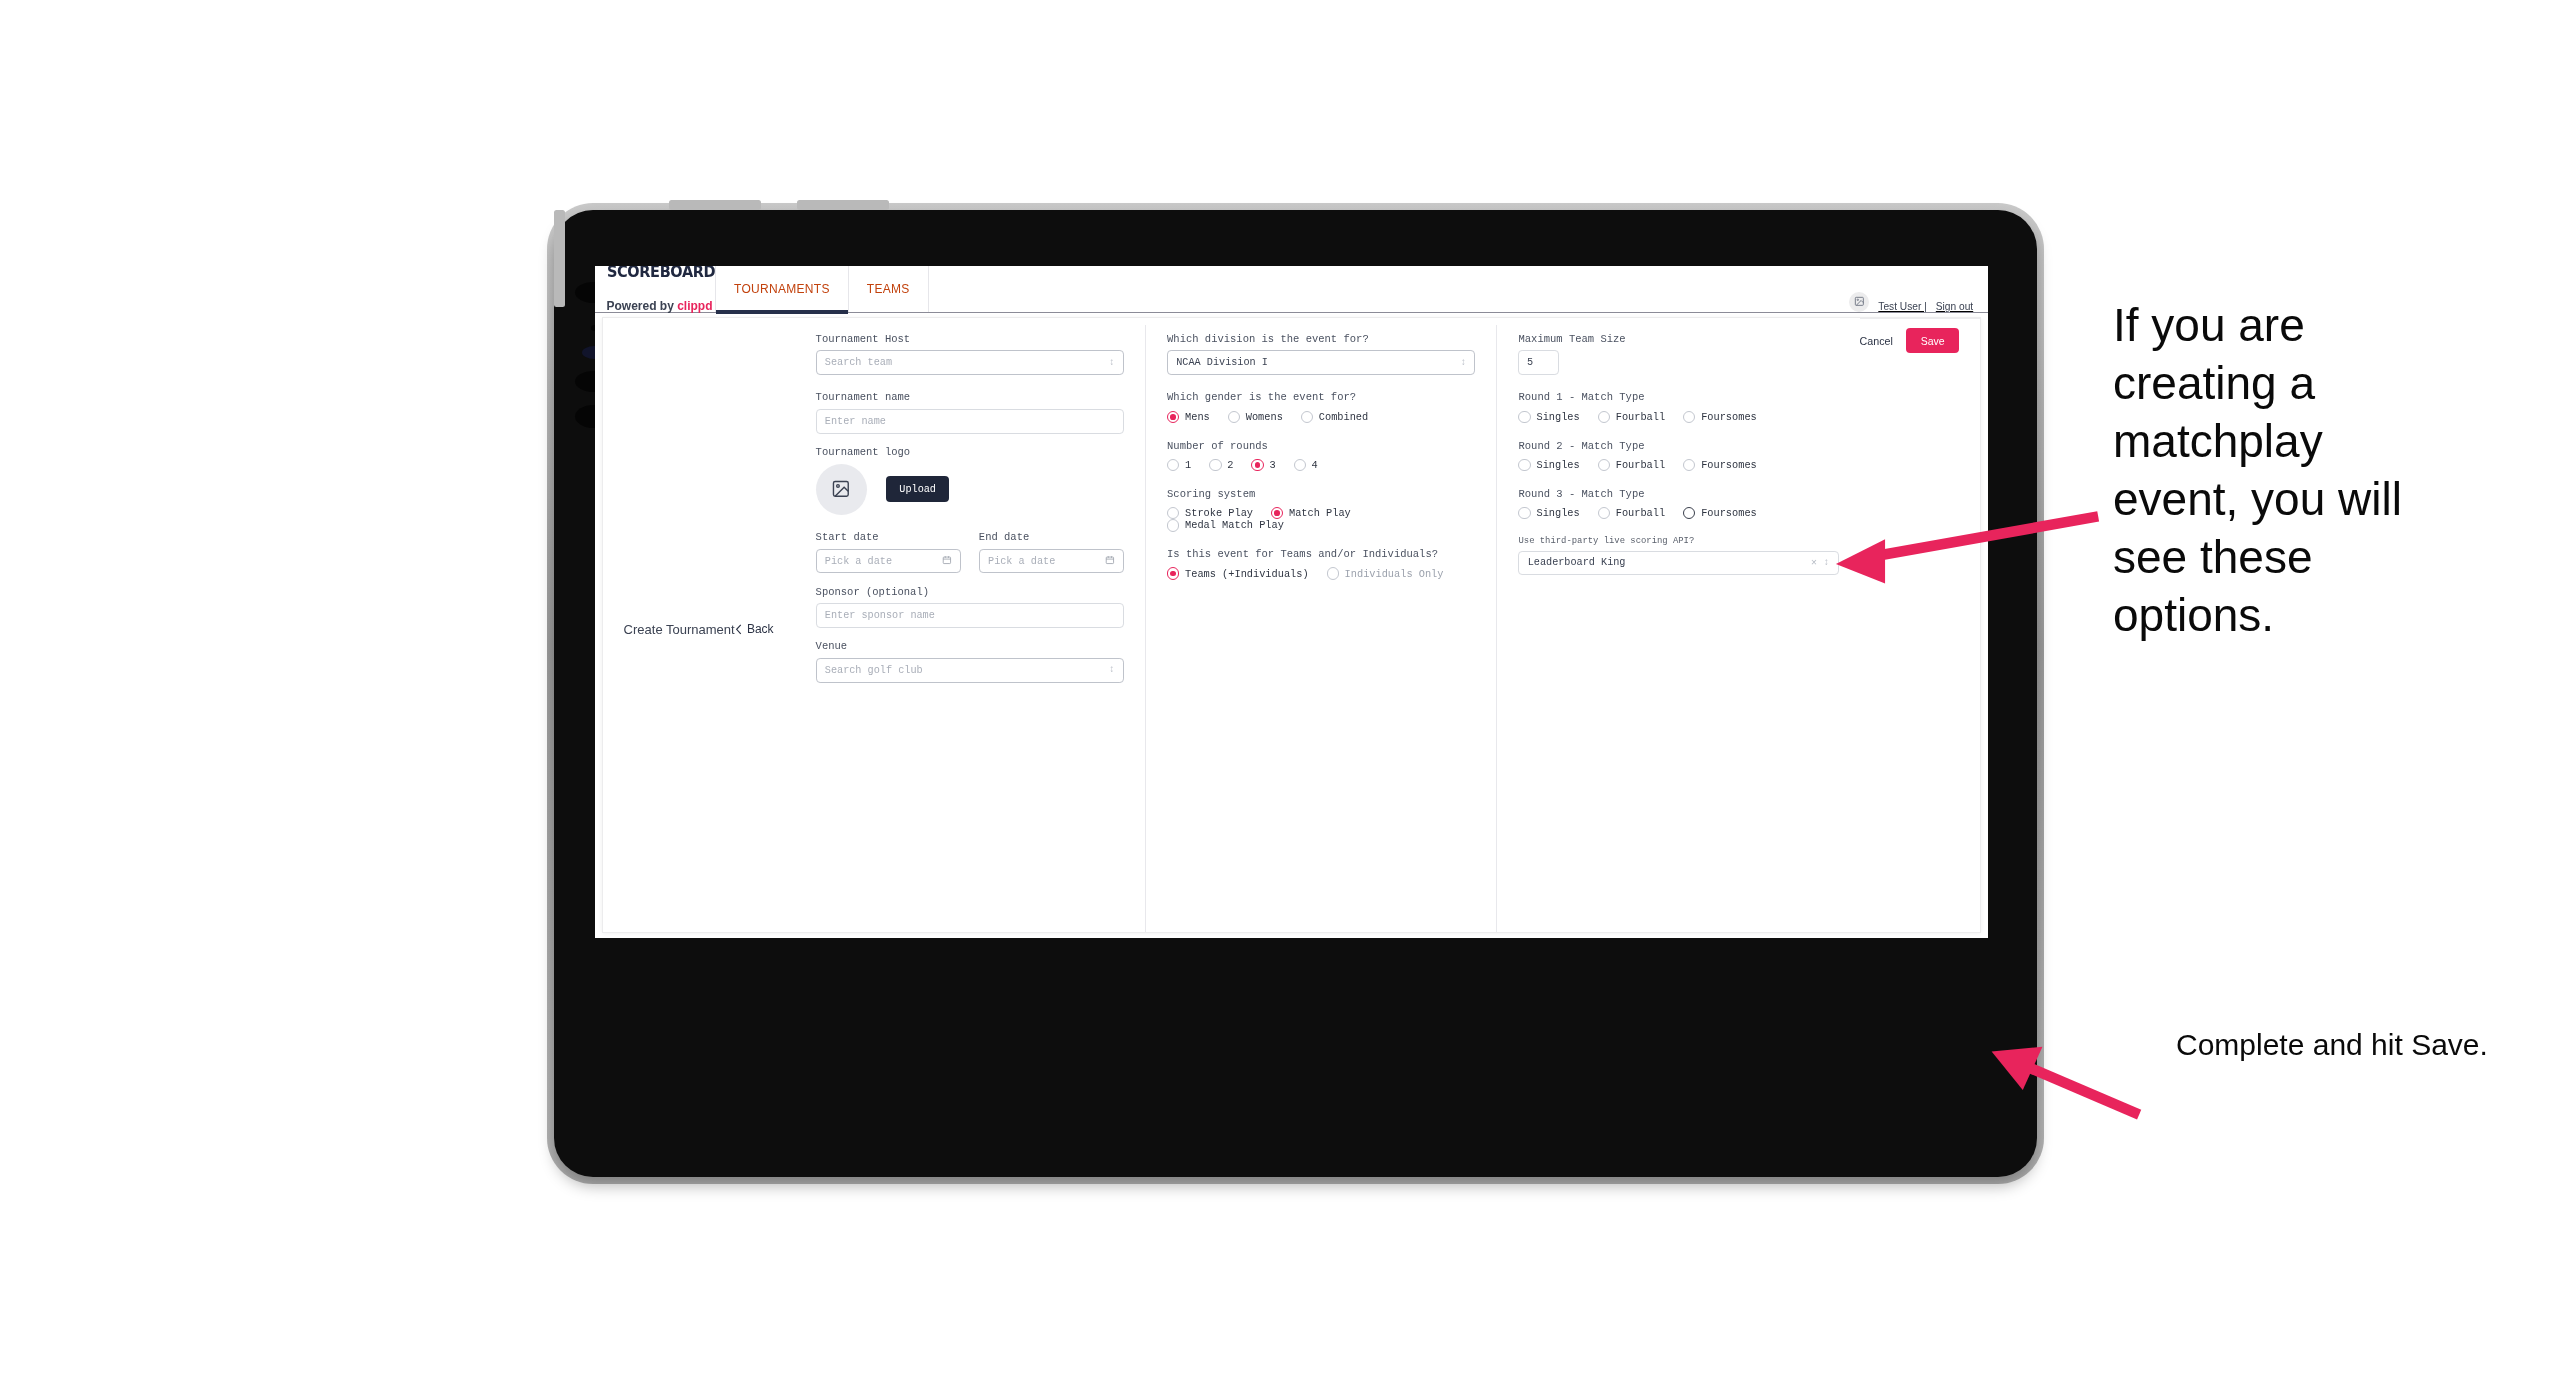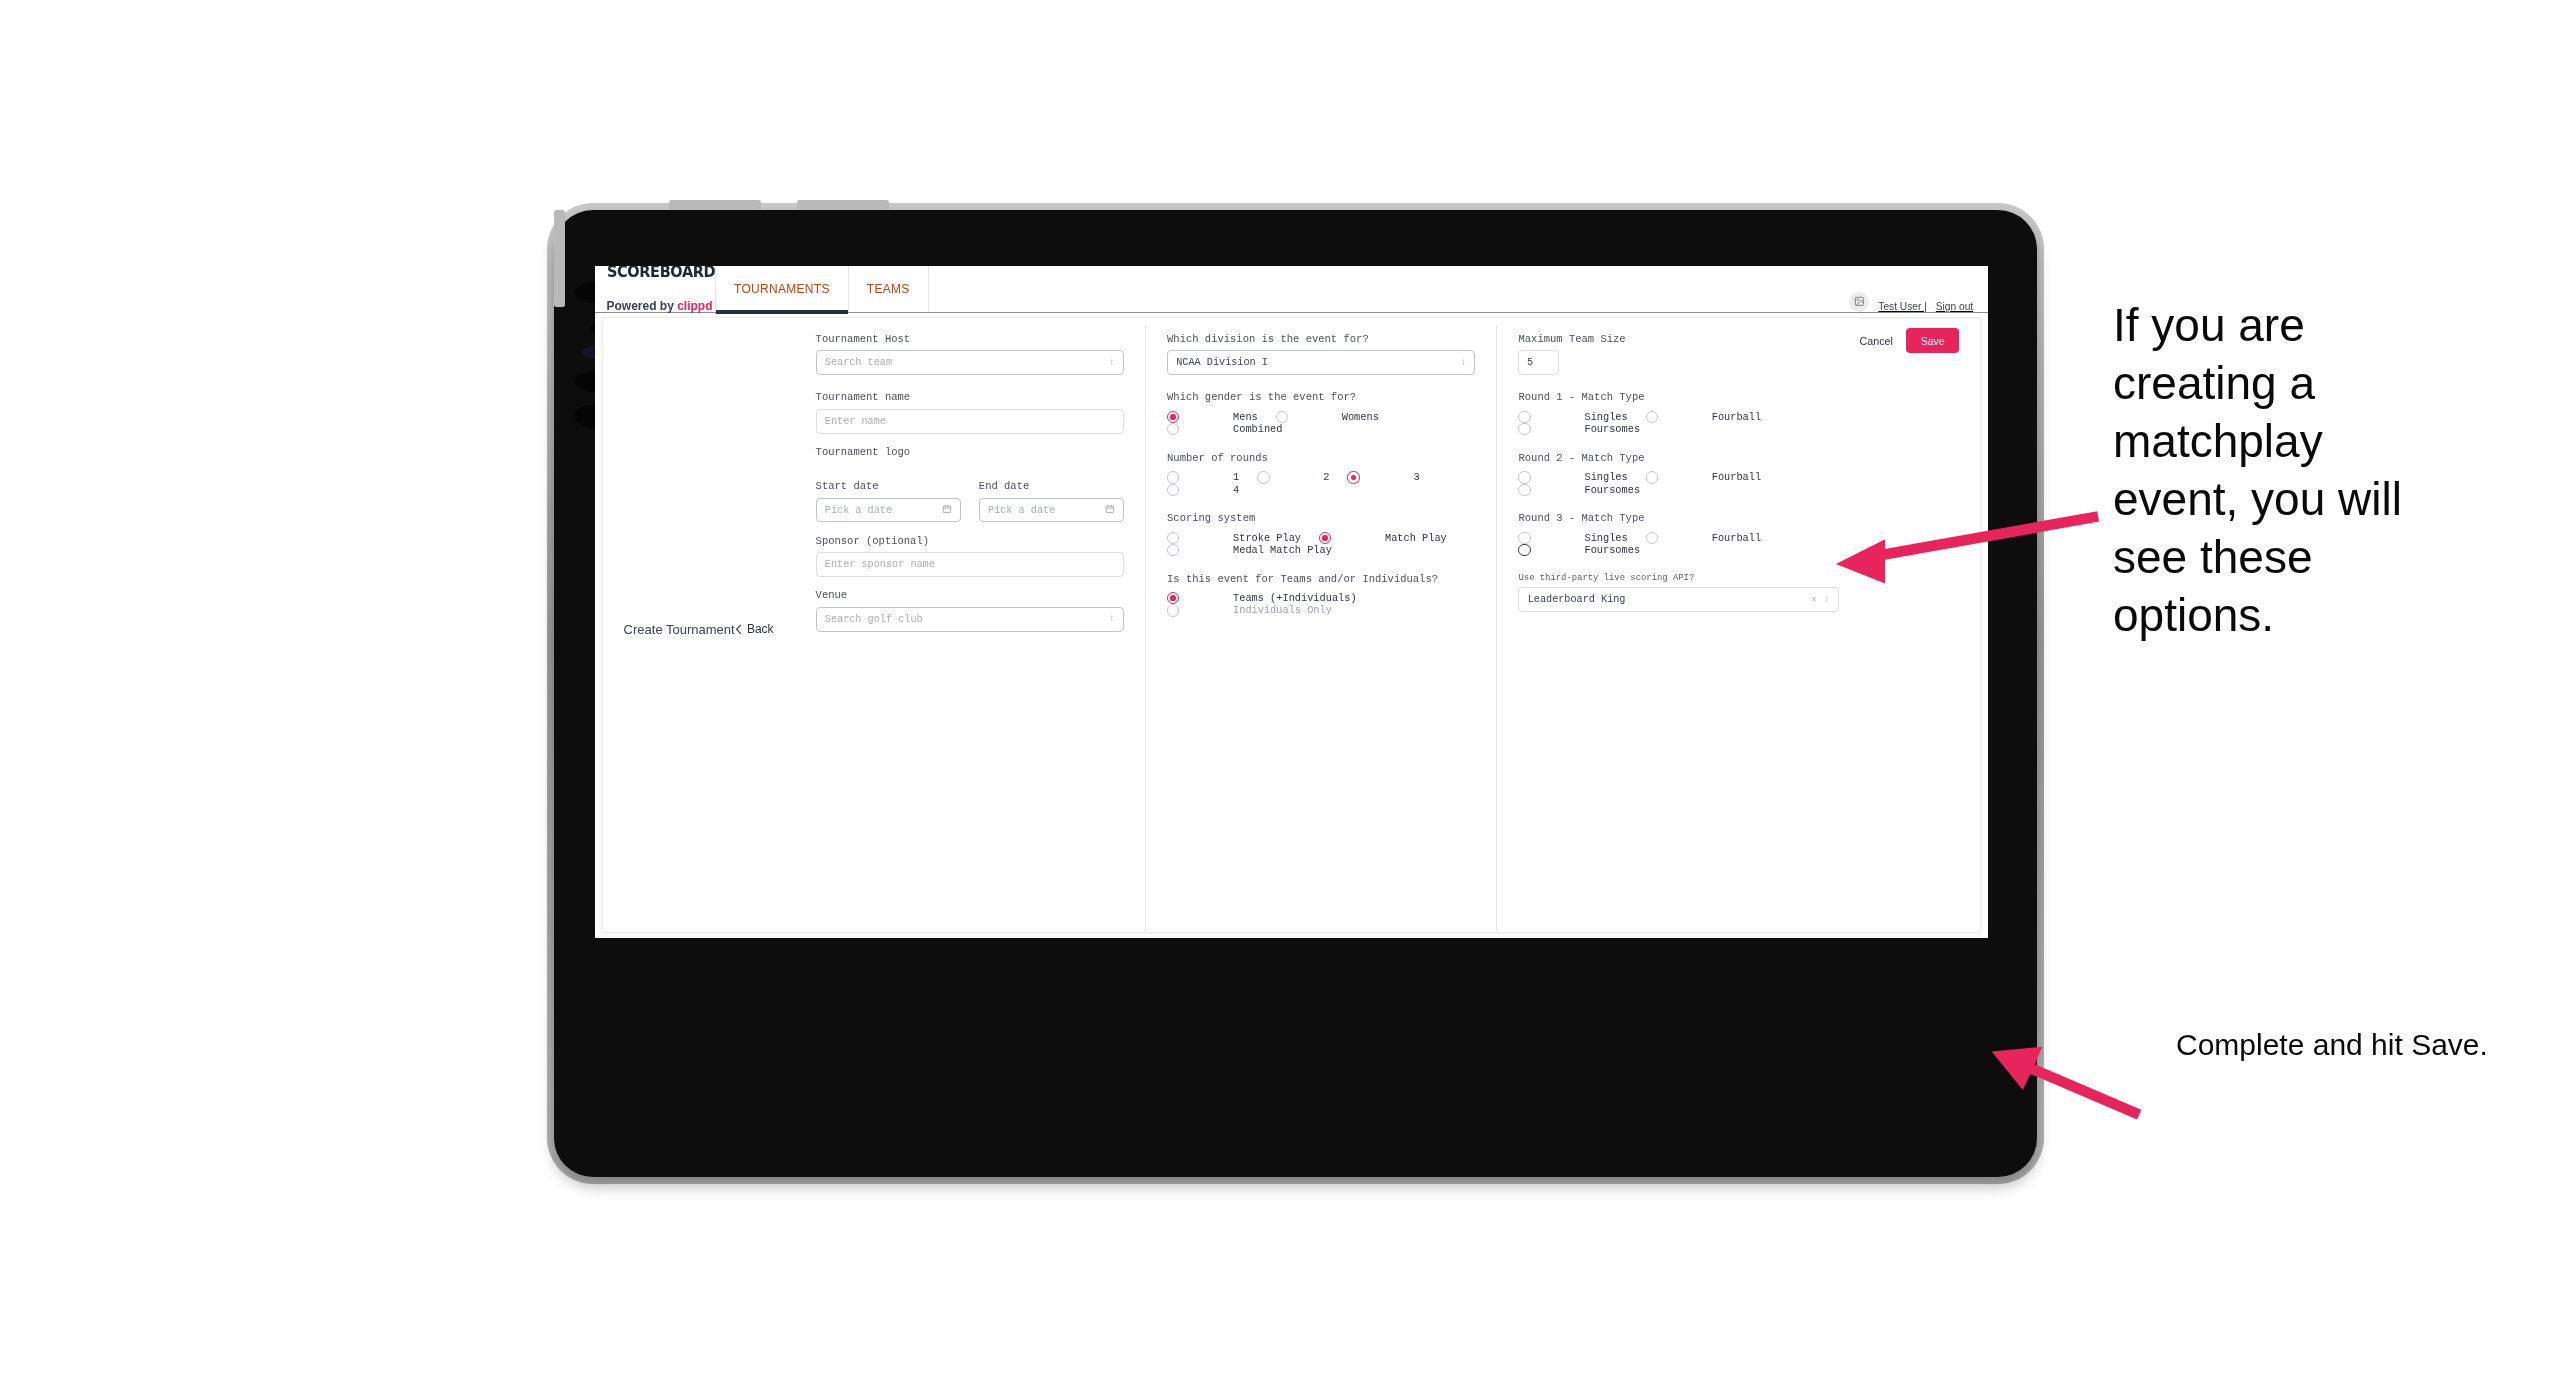--- a/index.html
+++ b/index.html
@@ -151,21 +151,21 @@
   .radio{
     width:12.3px;height:12.3px;border-radius:50%;
     border:1.3px solid #c3c7cf;box-sizing:border-box;
     display:flex;align-items:center;justify-content:center;flex:0 0 auto;
   }
   .radio.checked{border-color:#e8245c;}
   .radio.checked::after{
     content:"";width:5.7px;height:5.7px;border-radius:50%;background:#e8245c;
   }
   .radio.hover{border-color:#3a3f4c;border-width:1.6px;}
-  .radio-label{font-size:10.3px;color:#2f3542;white-space:nowrap;margin-left:48px;}
+  .radio-label{font-size:10.3px;color:#2f3542;white-space:nowrap;}
   .radio-label.muted{color:#9ca2ad;}
   .tiny-label{font-size:8.9px;color:#5a606c;margin:0 0 4.9px 0;}
 
   
   #card-foot{
     border-top:0.8px solid #ececee;
     height:43px;display:flex;align-items:center;justify-content:flex-end;
     gap:13px;padding-right:21px;
   }
   #cancel-btn{font-size:10.7px;color:#2b3244;cursor:pointer;}
@@ -251,20 +251,30 @@
           <div class="spacer-md"></div>
 
           <div class="field-label">Tournament name</div>
           <div class="input placeholder soft">
             <span>Enter name</span>
           </div>
 
           <div class="spacer-sm"></div>
 
           <div class="field-label">Tournament logo</div>
+          <div id="logo-row">
+            <div id="logo-circle">
+              <svg width="19.7" height="19.7" viewBox="0 0 24 24" fill="none" stroke="#3b4252" stroke-width="1.7">
+                <rect x="3" y="3" width="18" height="18" rx="2"></rect>
+                  <circle cx="8.5" cy="8.5" r="1.6"></circle>
+                  <path d="M21 15l-5-5L5 21"></path>
+              </svg>
+            </div>
+            <div id="upload-btn">Upload</div>
+          </div>
 
           <div class="spacer-md"></div>
 
           <div class="row2">
             <div>
               <div class="field-label">Start date</div>
               <div class="input placeholder">
                 <span>Pick a date</span>
                 <span class="endicon">
                   <svg width="9.8" height="9.8" viewBox="0 0 24 24" fill="none" stroke="#9aa0aa" stroke-width="2">

